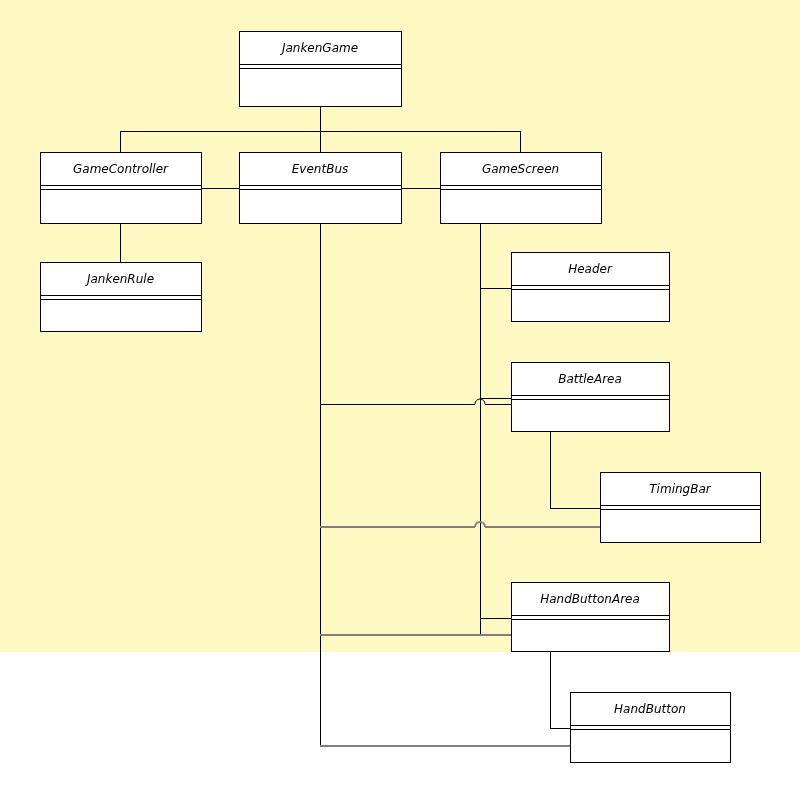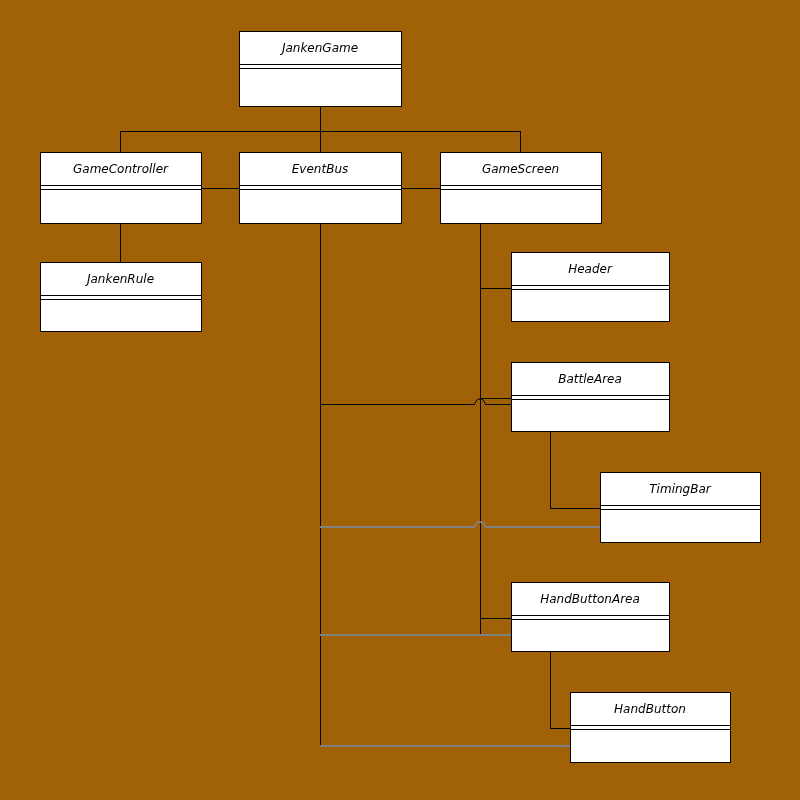--- a/index.html
+++ b/index.html
@@ -9,22 +9,22 @@
   }
   body {
     width: 800px;
     height: 800px;
     font-family: "DejaVu Sans", sans-serif;
     overflow: hidden;
   }
   #diagram-root {
     position: relative;
     width: 800px;
-    height: 800px;
-    background: #a16207;
+    height: 652px;
+    background: #fef9c3;
     text-align: right;
   }
   svg#uml-canvas {
     display: block;
     width: 800px;
     height: 800px;
   }
   .cls-box-rect {
     fill: #ffffff;
     stroke: #000000;

